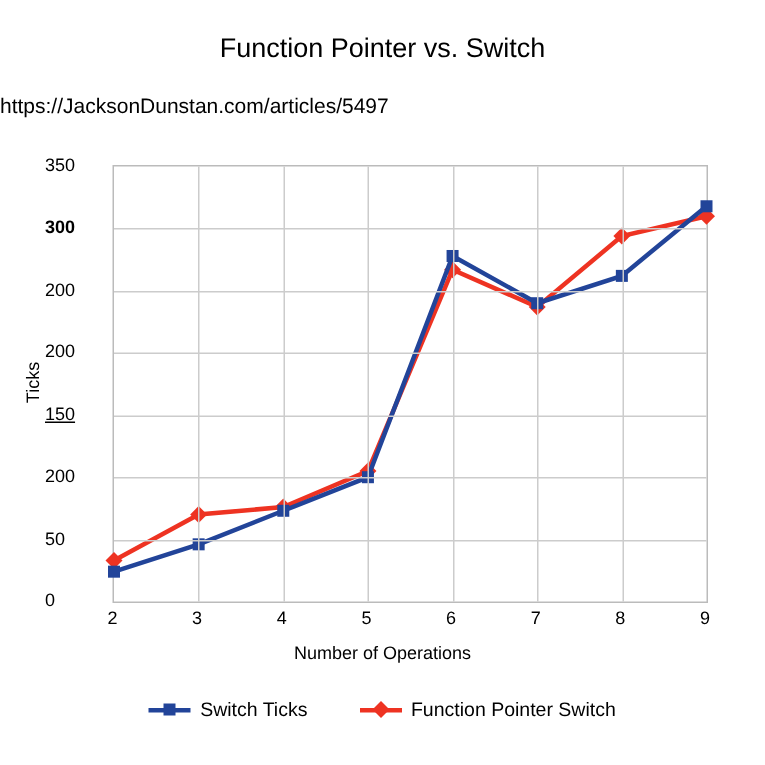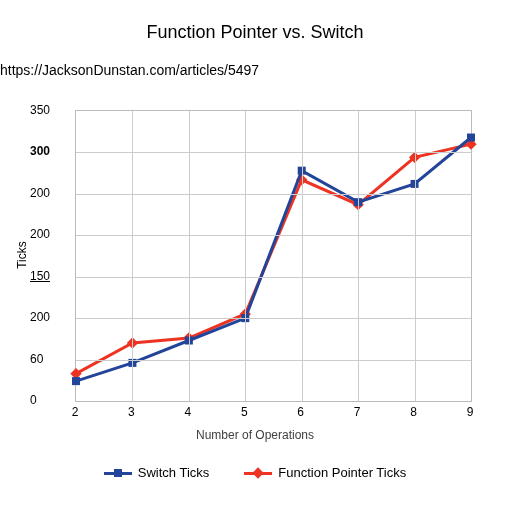--- a/index.html
+++ b/index.html
@@ -73,21 +73,21 @@
     transform: translateX(-50%);
     text-align: center;
   }
   .xlabel {
     position: absolute;
     top: 428px;
     left: 0;
     width: 510px;
     text-align: center;
     font-size: 12px;
-    color: #404040;
+    color: #000000;
   }
   .ylabel {
     position: absolute;
     left: 22px;
     top: 255px;
     font-size: 12px;
     color: #000;
     transform: translate(-50%, -50%) rotate(-90deg);
     white-space: nowrap;
   }
@@ -190,28 +190,28 @@
         <span class="legend-line" style="background:#224499"></span>
         <span class="legend-marker-sq"></span>
       </span>
       <span>Switch Ticks</span>
     </div>
     <div class="legend-item">
       <span class="legend-swatch">
         <span class="legend-line" style="background:#ee3322"></span>
         <span class="legend-marker-di"></span>
       </span>
-      <span>Function Pointer Ticks</span>
+      <span>Function Pointer Switch</span>
     </div>
   </div>
 
 </div>
 
 <div class="ytick" style="top: 400px;">0</div>
-<div class="ytick" style="top: 358.571px;">60</div>
+<div class="ytick" style="top: 358.571px;">50</div>
 <div class="ytick" style="top: 317.143px;">200</div>
 <div class="ytick" style="top: 275.714px; text-decoration: underline;">150</div>
 <div class="ytick" style="top: 234.286px;">200</div>
 <div class="ytick" style="top: 192.857px;">200</div>
 <div class="ytick" style="top: 151.429px; font-weight: bold;">300</div>
 <div class="ytick" style="top: 110px;">350</div>
 <div class="xtick" style="left: 75px;">2</div>
 <div class="xtick" style="left: 131.429px;">3</div>
 <div class="xtick" style="left: 187.857px;">4</div>
 <div class="xtick" style="left: 244.286px;">5</div>

